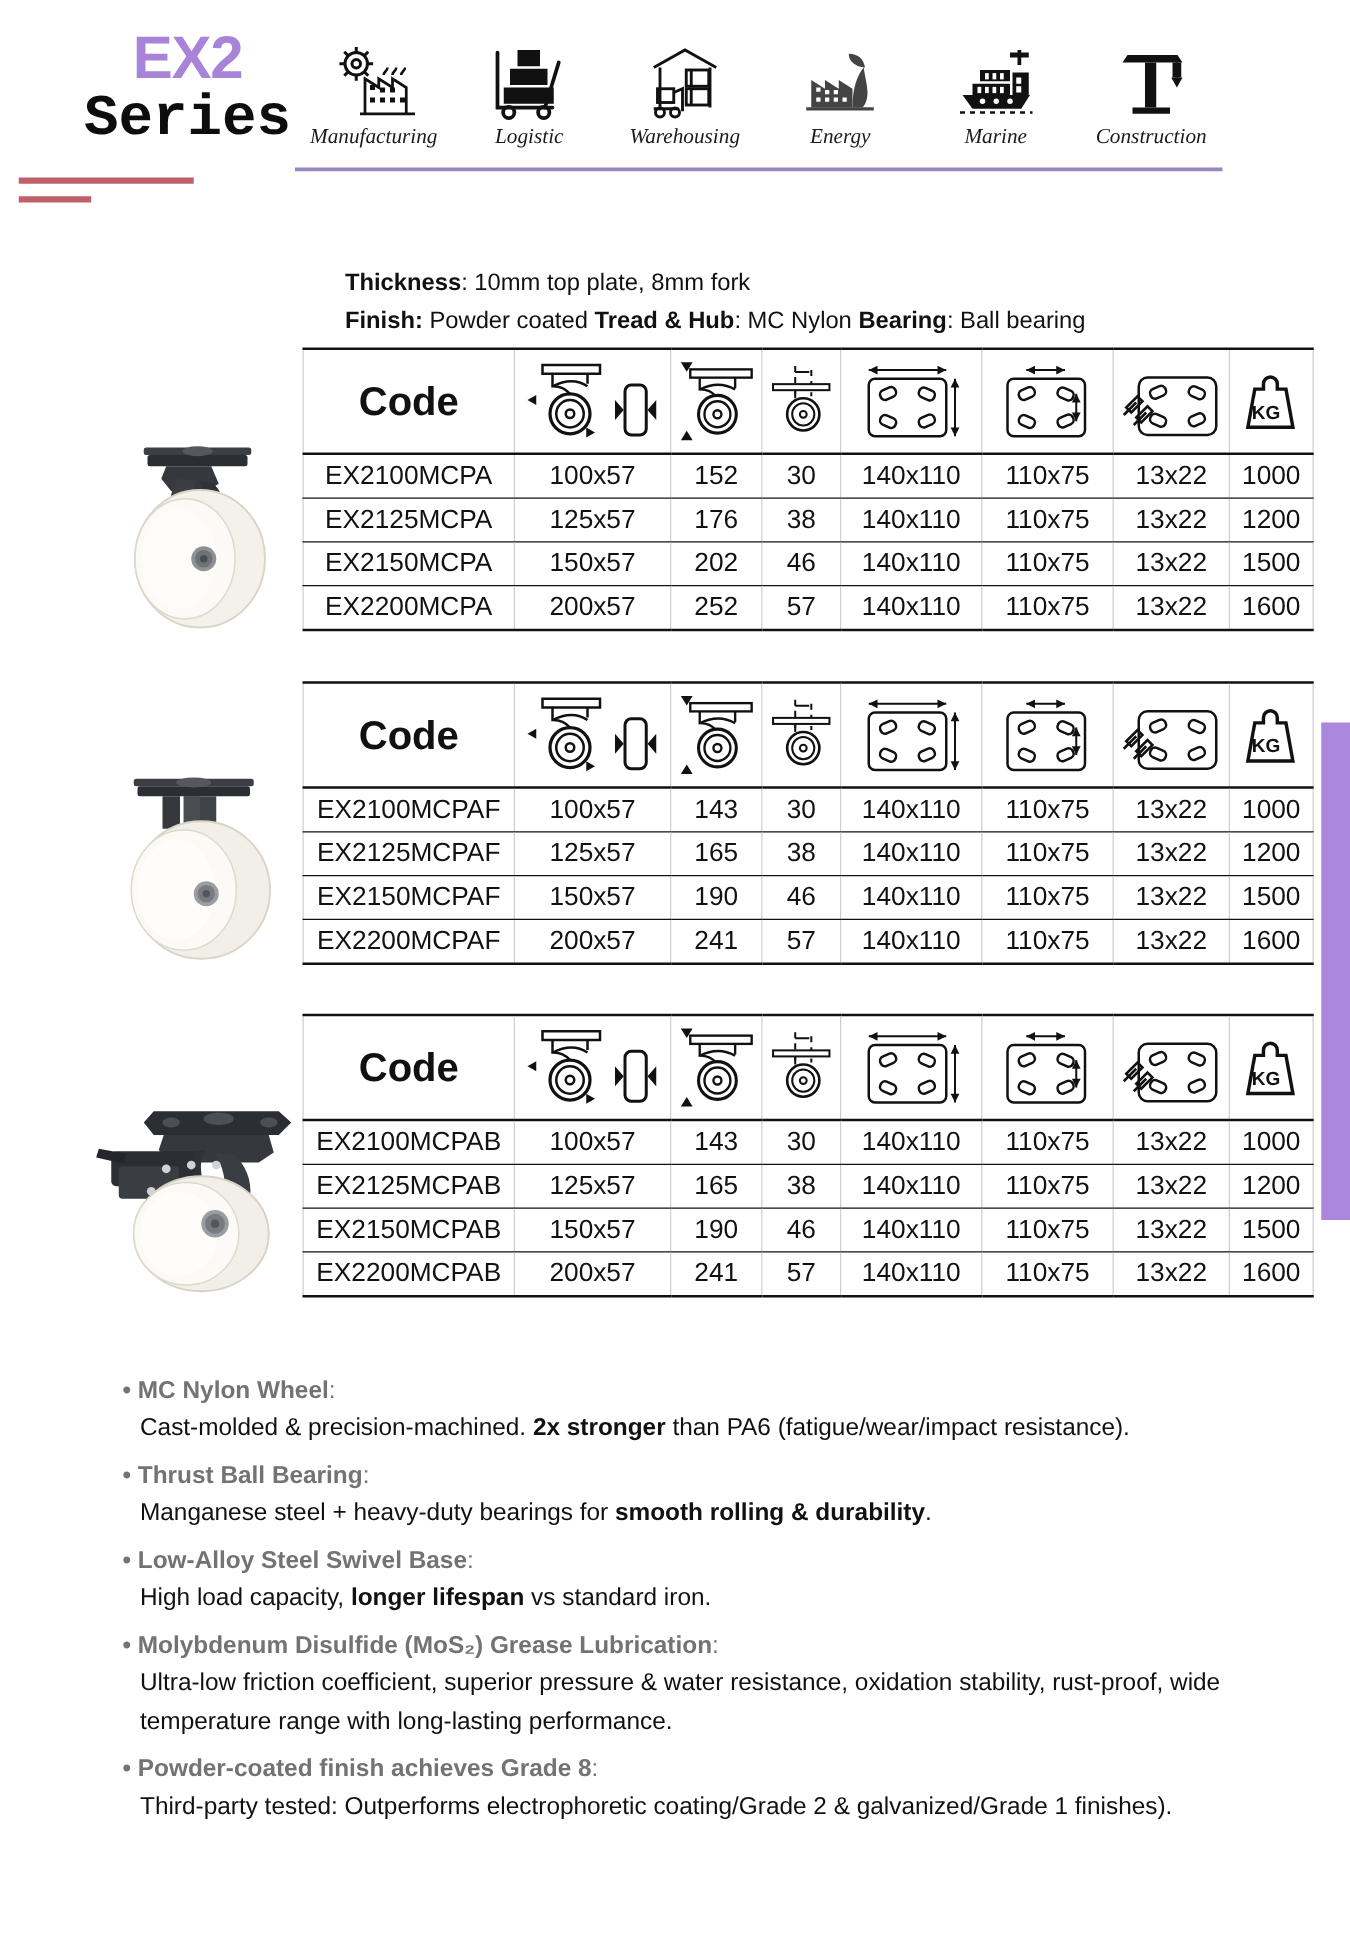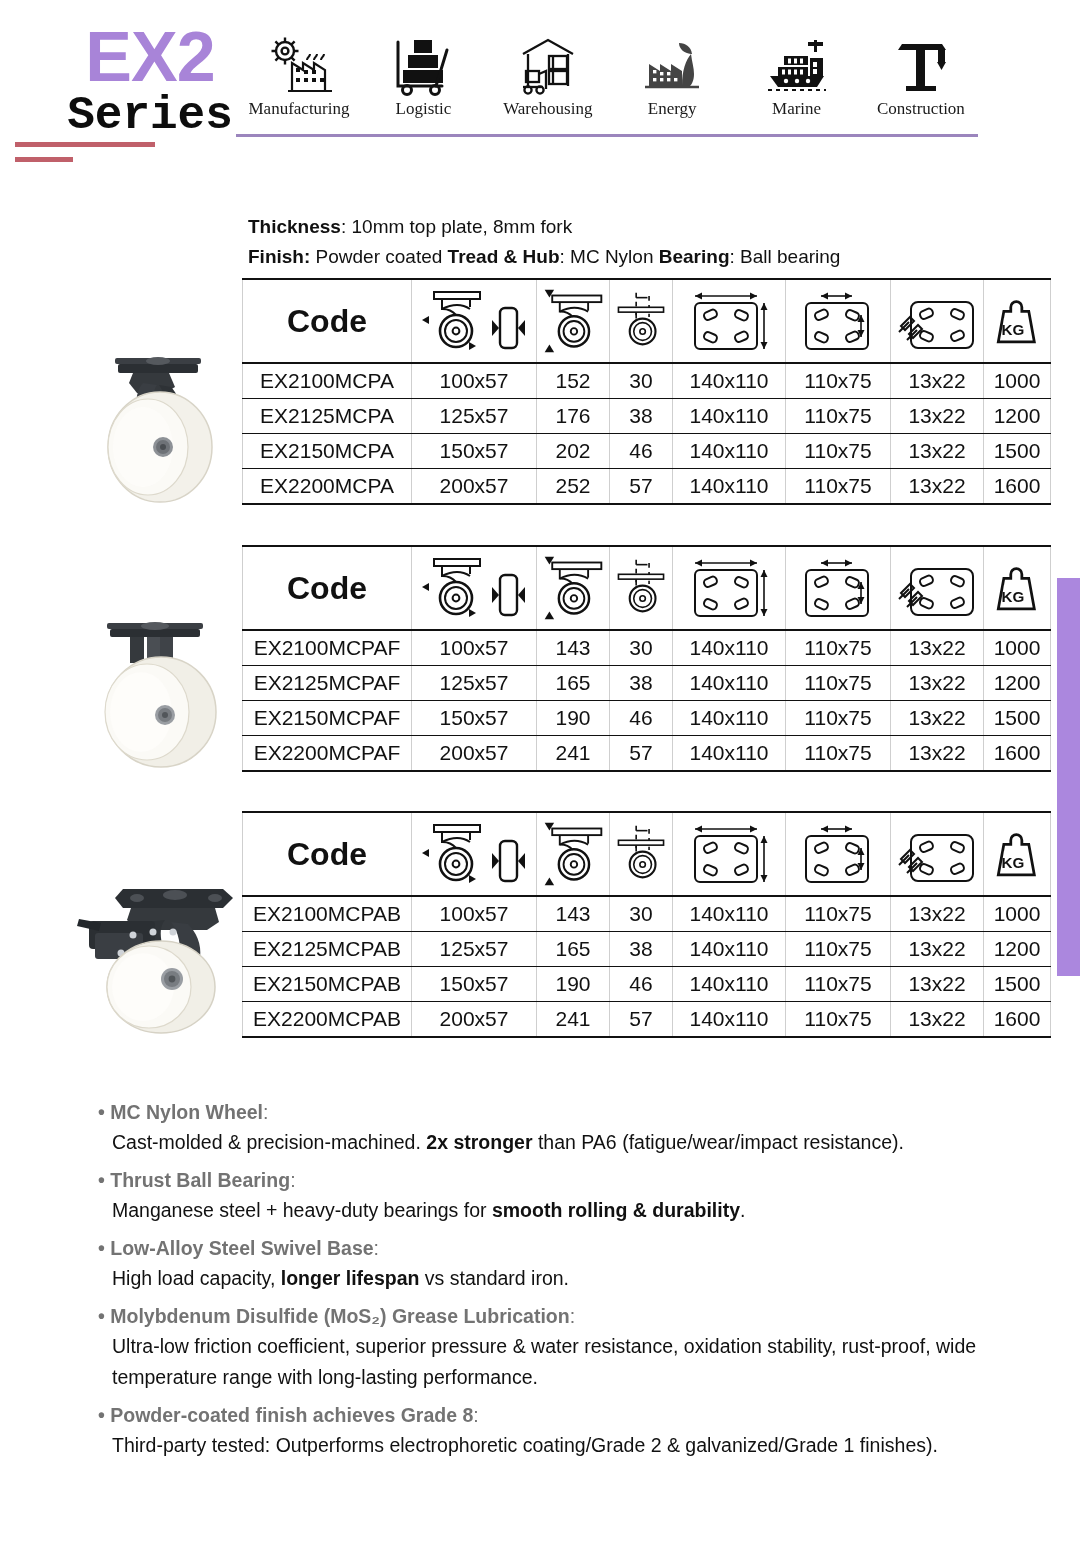--- a/index.html
+++ b/index.html
@@ -6,42 +6,42 @@
   body{
     width:1080px;height:1559px;position:relative;background:#ffffff;
     font-family:"Liberation Sans", sans-serif;color:#111;overflow:hidden;
   }
 
   
   #header{position:absolute;left:0;top:0;width:1080px;height:200px;}
 
   #brand{position:absolute;left:60px;top:24px;width:180px;text-align:center;}
   .brand-ex2{
-    font-size:70px;font-weight:bold;letter-spacing:-1px;line-height:0.95;
+    font-size:48px;font-weight:bold;letter-spacing:-1px;line-height:0.95;
     color:#a884d8;font-family:"Liberation Sans", sans-serif;
   }
   .brand-series{
     font-size:46px;font-weight:bold;line-height:1.0;color:#0d0d0d;
     font-family:Liberation Mono, monospace;margin-top:2px;
   }
   #brand-rule-long{position:absolute;left:15px;top:142px;width:140px;height:5px;background:#c0606a;}
   #brand-rule-short{position:absolute;left:15px;top:157px;width:58px;height:5px;background:#c0606a;}
 
   #industries{position:absolute;left:240px;top:28px;width:740px;display:flex;
     justify-content:space-between;align-items:flex-end;}
-  .ind{display:flex;flex-direction:column;align-items:center;width:118px;}
+  .ind{display:flex;flex-direction:column;align-items:center;width:118px;font-style:italic;}
   .ind-ico{height:68px;display:flex;align-items:flex-end;justify-content:center;}
   .ind-lbl{font-size:17px;color:#1a1a1a;margin-top:3px;white-space:nowrap;
     font-family:"Liberation Serif", serif;}
   #ind-rule{position:absolute;left:236px;top:134px;width:742px;height:3px;background:#9b85bd;}
 
   
   #specs{position:absolute;left:248px;top:212px;width:790px;}
   .spec-line{font-size:19px;line-height:30px;color:#111;white-space:nowrap;
-    font-family:"Liberation Sans", sans-serif;}
+    font-family:"Liberation Sans", sans-serif;margin-left:28px;}
   .spec-line b{font-weight:bold;}
 
   
   .tbl-wrap{position:absolute;left:242px;width:790px;}
   table.spec{border-collapse:collapse;width:790px;table-layout:fixed;}
   table.spec td,table.spec th{
     border-left:1px solid #cfcfcf;border-right:1px solid #cfcfcf;
     text-align:center;vertical-align:middle;padding:0;
   }
   table.spec tr.hdr th{height:82px;border-top:2.5px solid #111;border-bottom:2.5px solid #111;}

